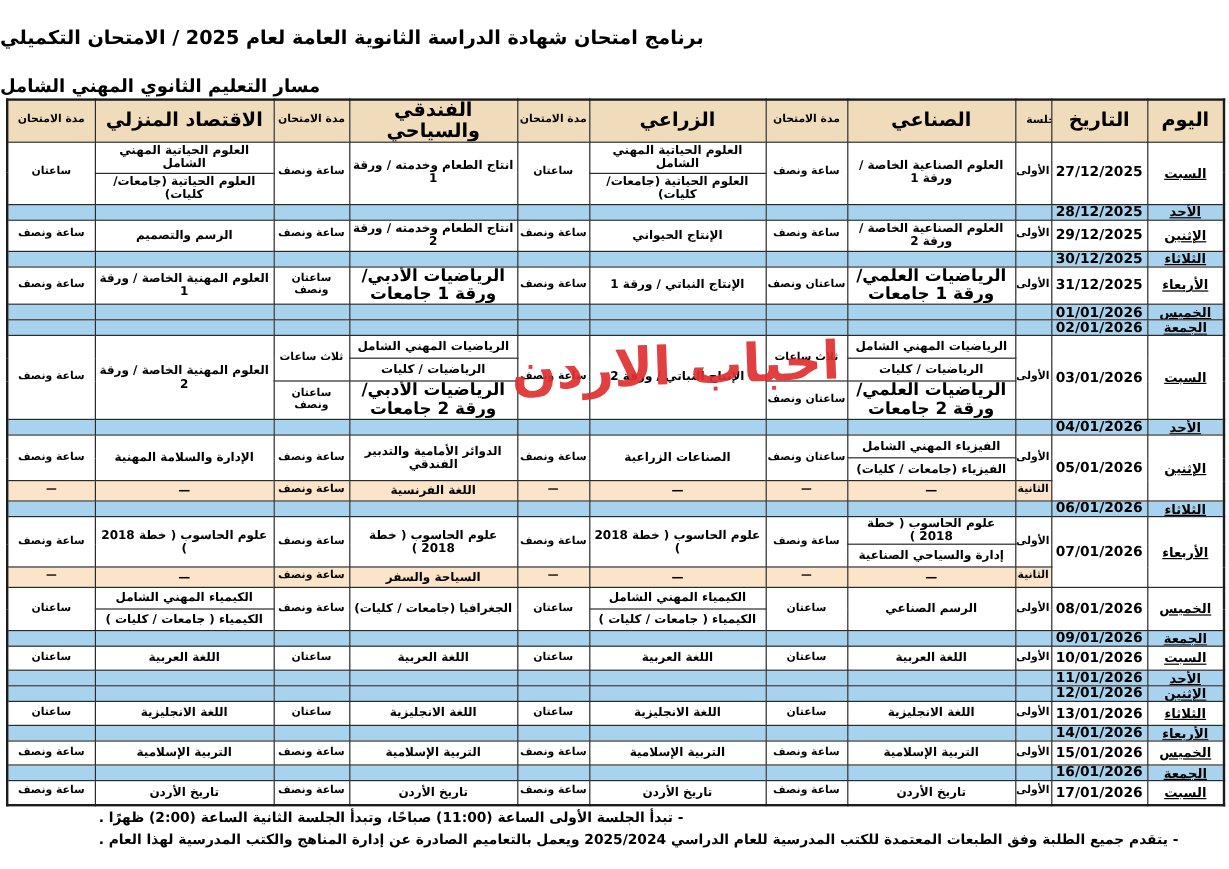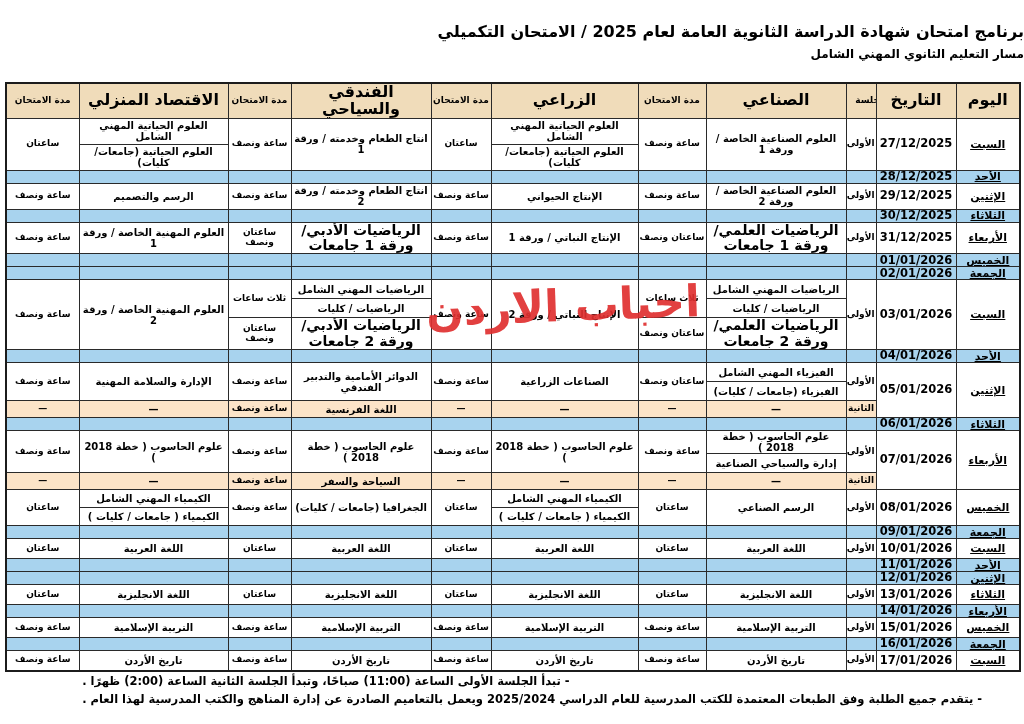--- a/index.html
+++ b/index.html
@@ -1,23 +1,23 @@
 <!DOCTYPE html>
 <html dir="rtl" lang="ar" style="--header-bg: #f0dcba; --holiday-bg: #a8d3ee; --session2-bg: #fce4c8; --watermark-red: #e03030;"><head>
 <meta charset="utf-8">
 <style>
   html,body{margin:0;padding:0;}
   body{
     width:1024px;height:724px;position:relative;overflow:hidden;
     background:#ffffff;color:#000;
     font-family:"DejaVu Sans",sans-serif;font-weight:bold;
   }
-  .titles{position:absolute;top:22px;left:0;width:100%;text-align:right;z-index:1;}
+  .titles{position:absolute;top:22px;left:0;width:100%;text-align:left;z-index:1;}
   .title{font-size:16px;letter-spacing:0;}
-  .subtitle{font-size:12px;margin-top:6px;}
+  .subtitle{font-size:15px;margin-top:22px;}
   table{
     position:absolute;top:82px;left:5px;width:1014px;
     border-collapse:collapse;table-layout:fixed;direction:rtl;
     border:2px solid #1c1c1c;
   }
   th,td{
     border:1px solid #2a2a2a;text-align:center;vertical-align:middle;
     font-weight:bold;padding:0 1px;overflow:hidden;
   }
   th{background:var(--header-bg,#f0dcba);font-size:16px;height:24px;line-height:1.05;}

